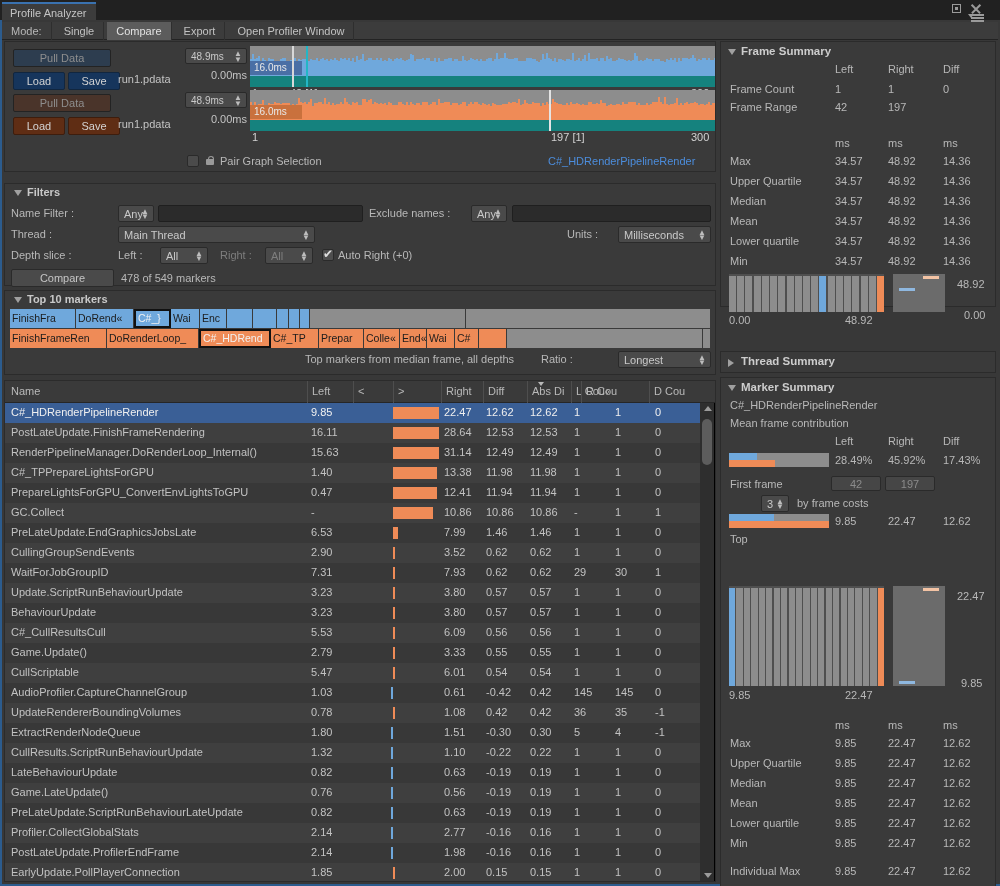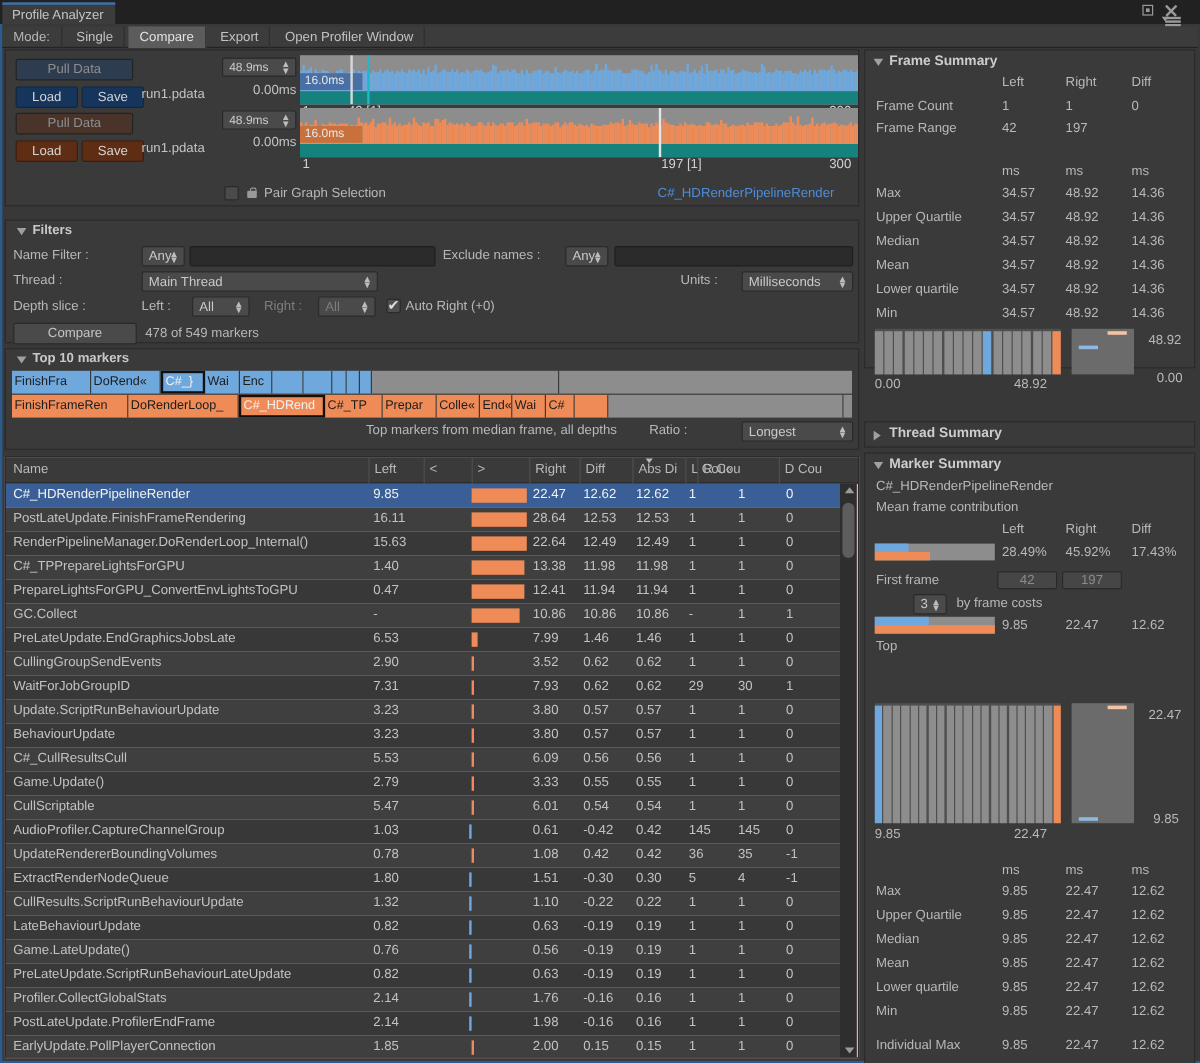--- a/index.html
+++ b/index.html
@@ -95,21 +95,21 @@
   
   .t10row { position:absolute; height:19px; }
   .t10seg { position:absolute; top:0; height:19px; font-size:10.5px; line-height:18px;
             color:#1c1c1c; overflow:hidden; white-space:nowrap; padding-left:2px;
             border-right:1px solid #3a3a3a; }
   .t10seg.sel { border:2px solid #111; color:#f2f2f2; line-height:15px; }
   .t10rest { position:absolute; top:0; height:19px; background:#8d8d8d; }
 
   
   .tablewrap { position:absolute; left:4px; top:380px; width:712px; height:502px;
-               background:#fca5a5; border:1px solid #2b2b2b; }
+               background:#000000; border:1px solid #2b2b2b; }
   .thead { position:absolute; left:0; top:0; width:710px; height:22px; background:#3a3a3a;
            border-bottom:1px solid #262626; }
   .th { position:absolute; top:0; height:22px; line-height:21px; font-size:11px; color:#b9b9b9;
         border-left:1px solid #4e4e4e; padding-left:4px; overflow:hidden; white-space:nowrap; }
   .th.first { border-left:none; }
   .th .sorttri { position:absolute; left:10px; top:1px; width:0;height:0;
                  border-left:3.5px solid transparent;border-right:3.5px solid transparent;border-top:4px solid #b9b9b9; }
   .rows { position:absolute; left:0; top:22px; width:695px; height:478px; overflow:hidden; }
   .row { position:relative; height:20px; width:695px; }
   .row.odd { background:#383838; }
@@ -815,21 +815,21 @@
           <span class="cell" style="left:481px;width:42px;">12.53</span>
           <span class="cell" style="left:525px;width:42px;">12.53</span>
           <span class="cell" style="left:569px;width:36px;">1</span>
           <span class="cell" style="left:610px;width:36px;">1</span>
           <span class="cell" style="left:650px;width:40px;">0</span>
         </div>
         <div class="row odd">
           <span class="cell" style="left:6px;width:295px;">RenderPipelineManager.DoRenderLoop_Internal()</span>
           <span class="cell" style="left:306px;width:44px;">15.63</span>
           <span class="cbar" style="left:388px;width:45.52614896988907px;background:#ef8b57;"></span>
-          <span class="cell" style="left:439px;width:40px;">22.64</span>
+          <span class="cell" style="left:439px;width:40px;">31.14</span>
           <span class="cell" style="left:481px;width:42px;">12.49</span>
           <span class="cell" style="left:525px;width:42px;">12.49</span>
           <span class="cell" style="left:569px;width:36px;">1</span>
           <span class="cell" style="left:610px;width:36px;">1</span>
           <span class="cell" style="left:650px;width:40px;">0</span>
         </div>
         <div class="row even">
           <span class="cell" style="left:6px;width:295px;">C#_TPPrepareLightsForGPU</span>
           <span class="cell" style="left:306px;width:44px;">1.40</span>
           <span class="cbar" style="left:388px;width:43.66719492868463px;background:#ef8b57;"></span>
@@ -1024,21 +1024,21 @@
           <span class="cell" style="left:481px;width:42px;">-0.19</span>
           <span class="cell" style="left:525px;width:42px;">0.19</span>
           <span class="cell" style="left:569px;width:36px;">1</span>
           <span class="cell" style="left:610px;width:36px;">1</span>
           <span class="cell" style="left:650px;width:40px;">0</span>
         </div>
         <div class="row even">
           <span class="cell" style="left:6px;width:295px;">Profiler.CollectGlobalStats</span>
           <span class="cell" style="left:306px;width:44px;">2.14</span>
           <span class="cbar" style="left:386px;width:2px;background:#6fa8dc;"></span>
-          <span class="cell" style="left:439px;width:40px;">1.76</span>
+          <span class="cell" style="left:439px;width:40px;">2.77</span>
           <span class="cell" style="left:481px;width:42px;">-0.16</span>
           <span class="cell" style="left:525px;width:42px;">0.16</span>
           <span class="cell" style="left:569px;width:36px;">1</span>
           <span class="cell" style="left:610px;width:36px;">1</span>
           <span class="cell" style="left:650px;width:40px;">0</span>
         </div>
         <div class="row odd">
           <span class="cell" style="left:6px;width:295px;">PostLateUpdate.ProfilerEndFrame</span>
           <span class="cell" style="left:306px;width:44px;">2.14</span>
           <span class="cbar" style="left:386px;width:2px;background:#6fa8dc;"></span>

